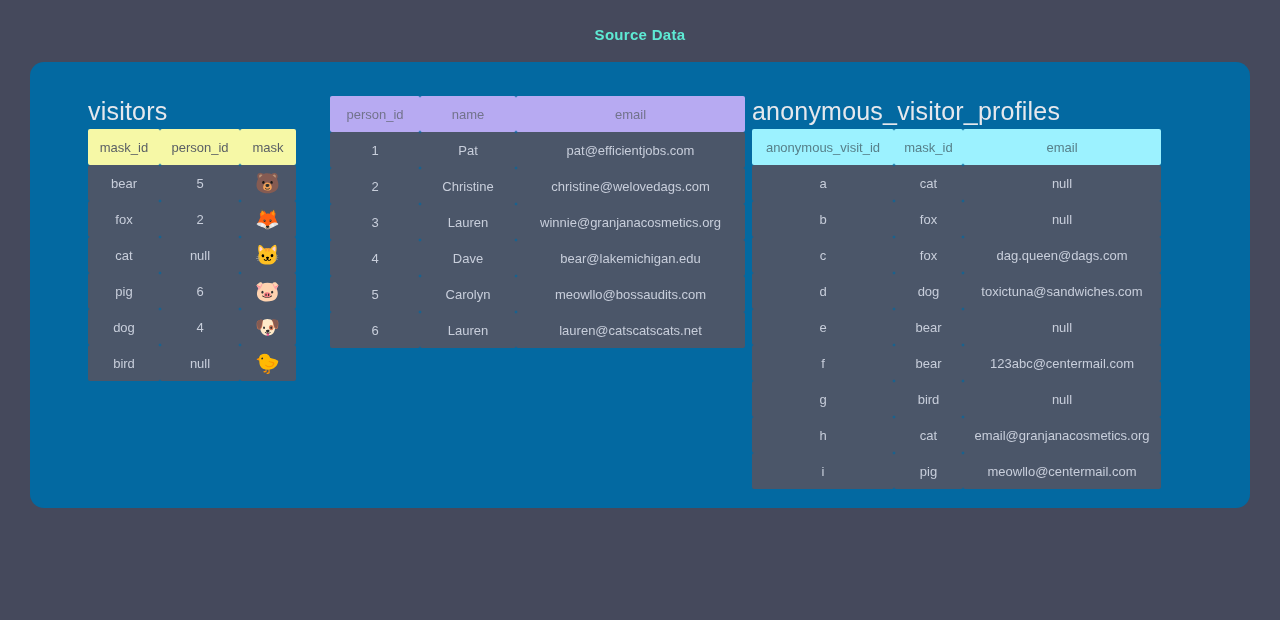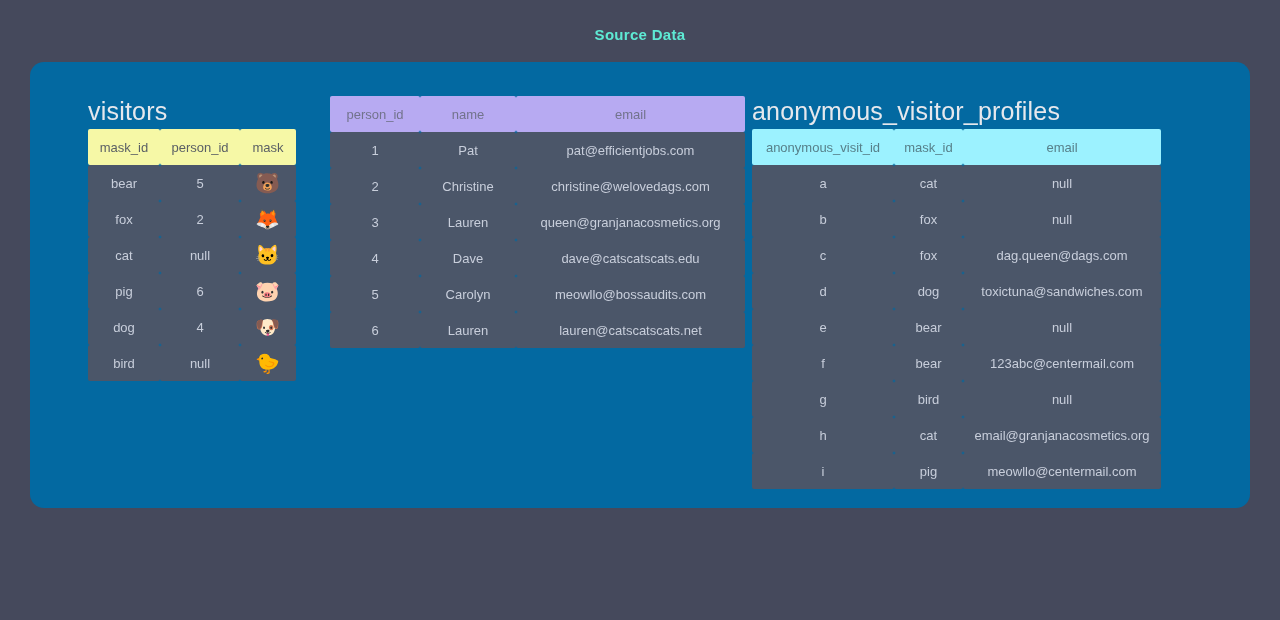--- a/index.html
+++ b/index.html
@@ -109,24 +109,24 @@
         <div class="cell header">name</div>
         <div class="cell header">email</div>
         <div class="cell body">1</div>
         <div class="cell body">Pat</div>
         <div class="cell body">pat@efficientjobs.com</div>
         <div class="cell body">2</div>
         <div class="cell body">Christine</div>
         <div class="cell body">christine@welovedags.com</div>
         <div class="cell body">3</div>
         <div class="cell body">Lauren</div>
-        <div class="cell body">queen@granjanacosmetics.org</div>
+        <div class="cell body">winnie@granjanacosmetics.org</div>
         <div class="cell body">4</div>
         <div class="cell body">Dave</div>
-        <div class="cell body">dave@catscatscats.edu</div>
+        <div class="cell body">bear@lakemichigan.edu</div>
         <div class="cell body">5</div>
         <div class="cell body">Carolyn</div>
         <div class="cell body">meowllo@bossaudits.com</div>
         <div class="cell body">6</div>
         <div class="cell body">Lauren</div>
         <div class="cell body">lauren@catscatscats.net</div>
       </div>
   </section>
   <section class="table-block t2" id="table-2" style="--hbg: #9cf2ff; --htext: #57808a;">
     <h2 class="table-title">anonymous_visitor_profiles</h2>

